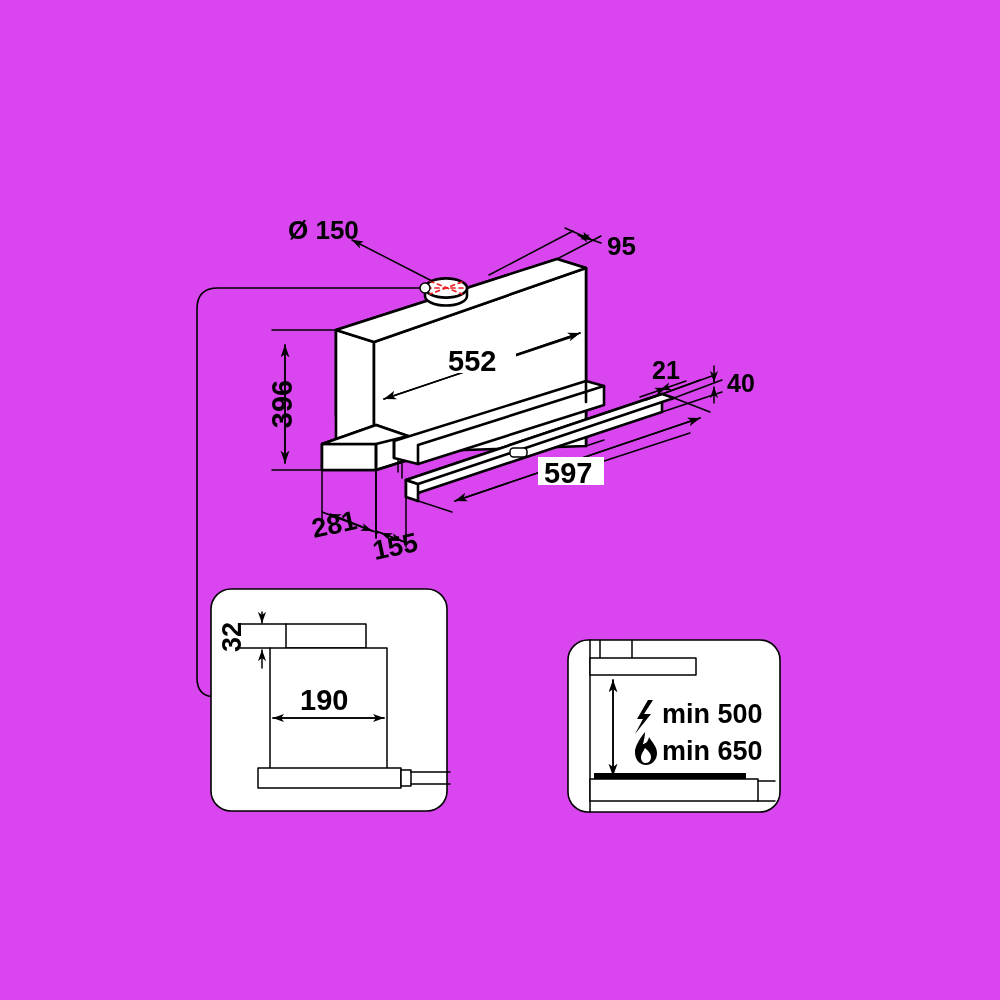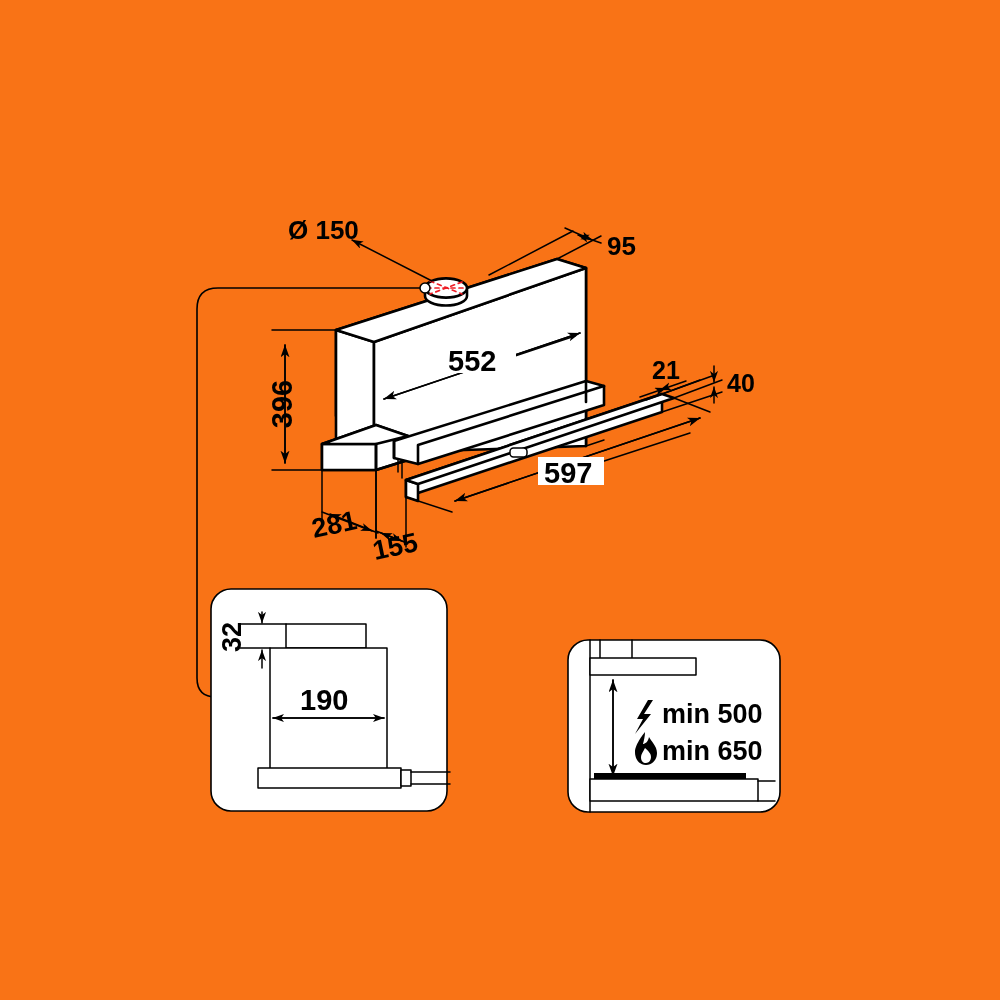--- a/index.html
+++ b/index.html
@@ -10,21 +10,21 @@
   body {
     width: 1000px;
     height: 1000px;
     font-family: "Liberation Sans", sans-serif;
     overflow: hidden;
   }
   #stage {
     position: relative;
     width: 1000px;
     height: 1000px;
-    background: #f97316;
+    background: #d946ef;
   }
   svg#drawing {
     position: absolute;
     left: 0;
     top: 0;
     width: 1000px;
     height: 1000px;
   }
   .dim-text {
     font-family: "Liberation Sans", sans-serif;

